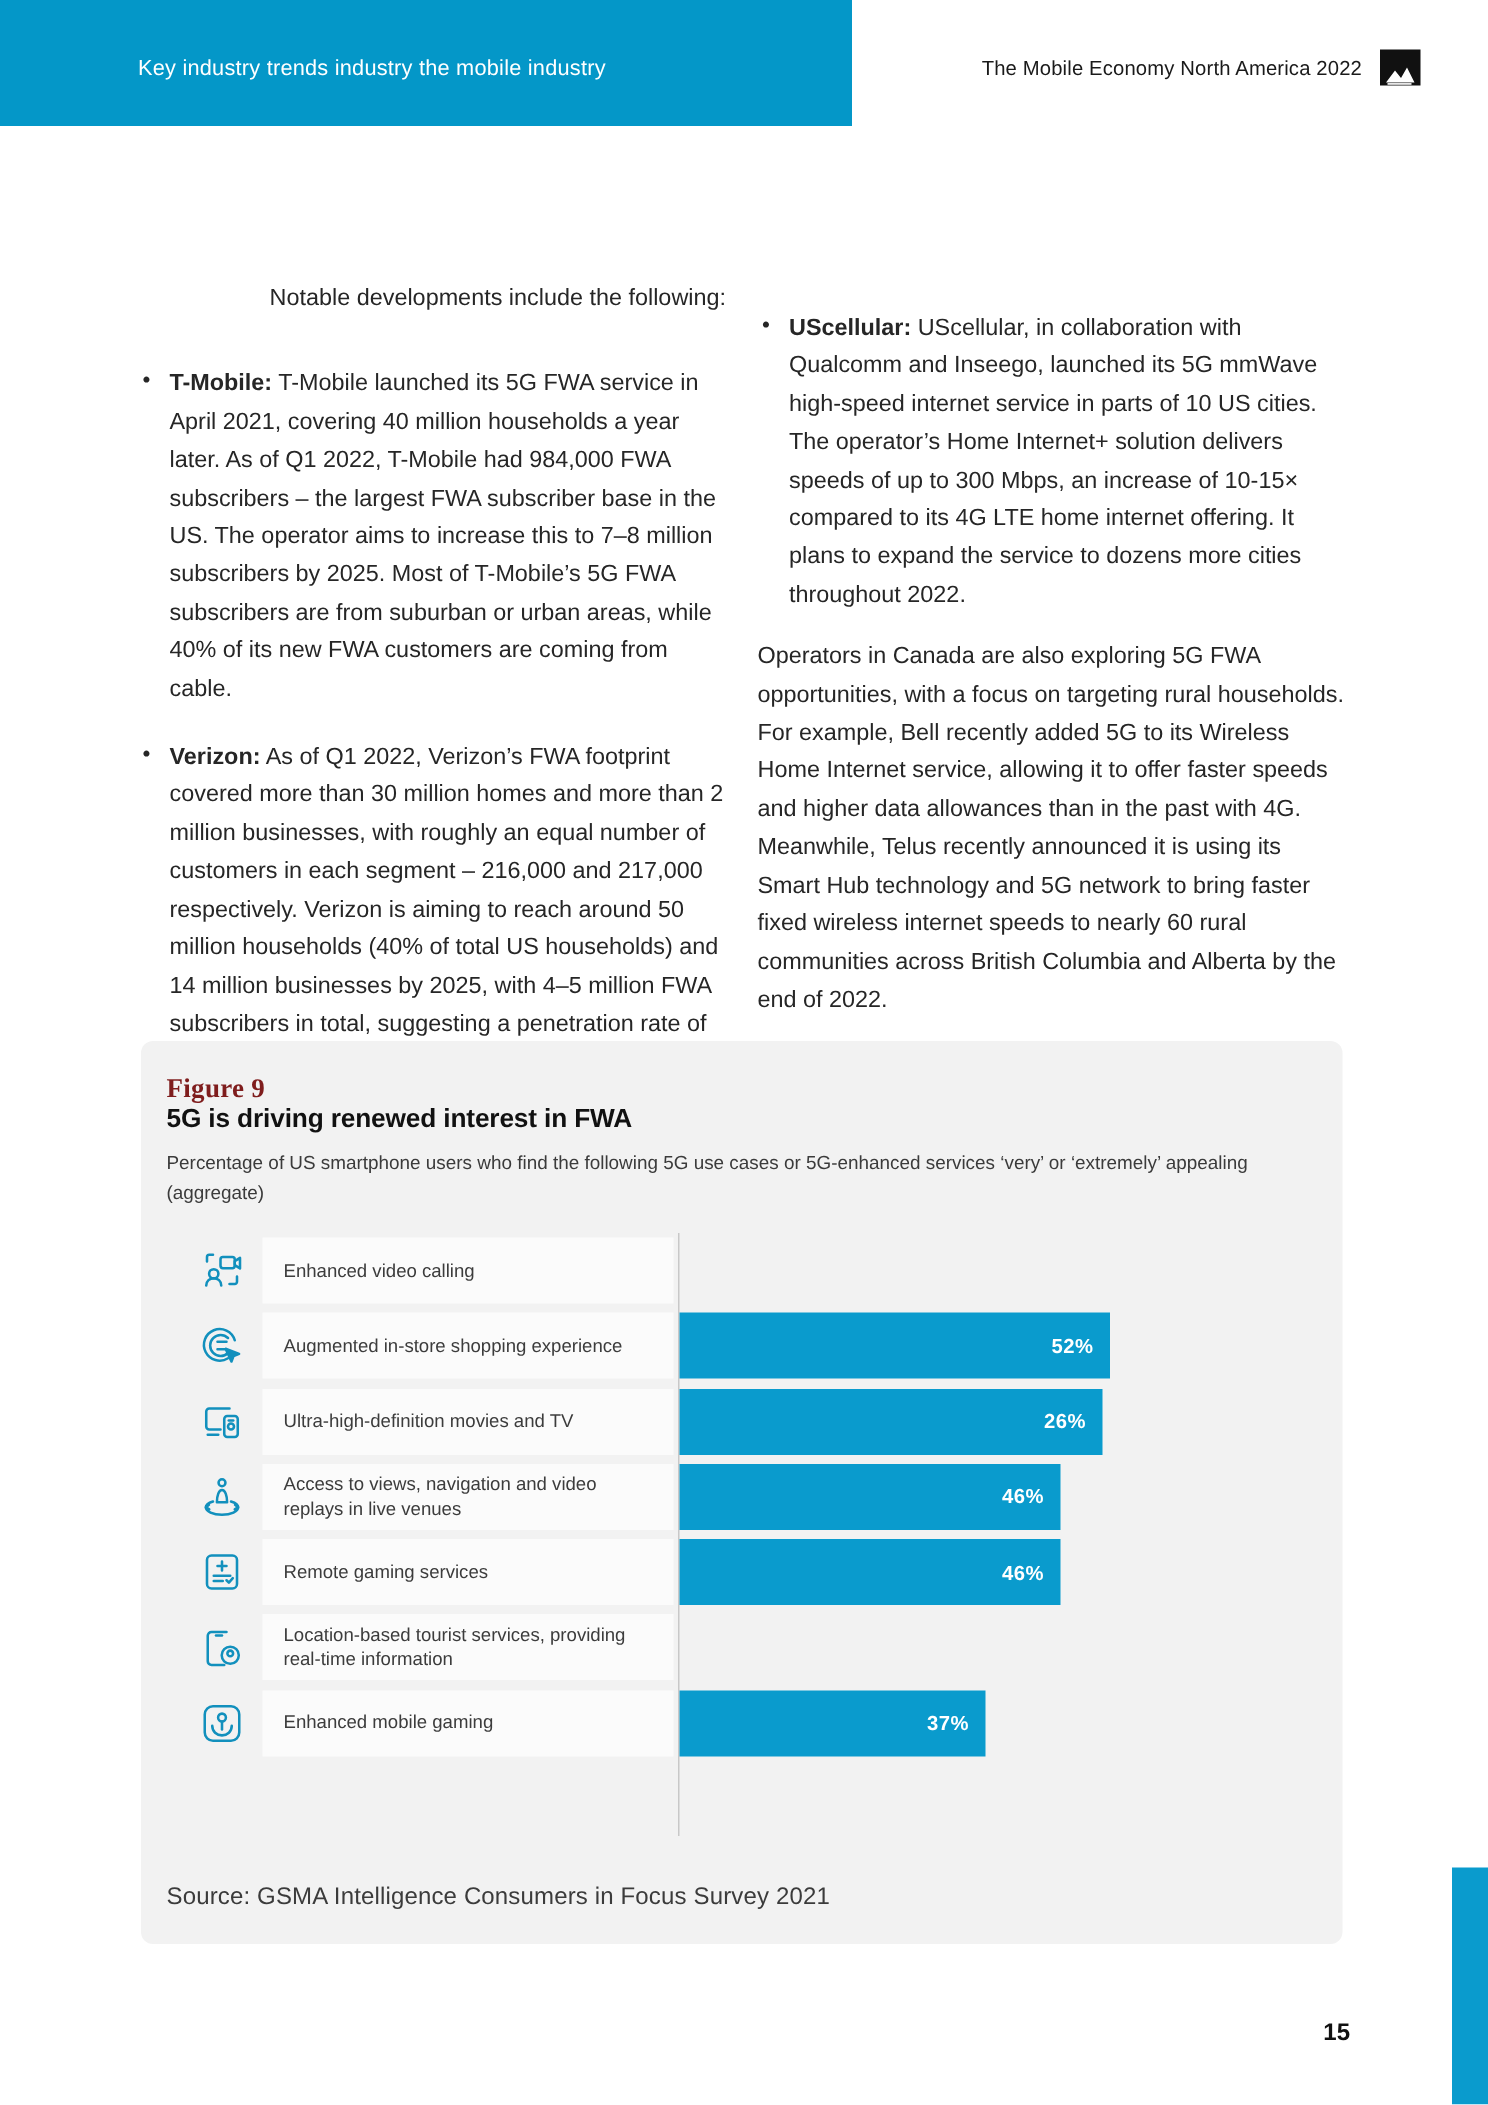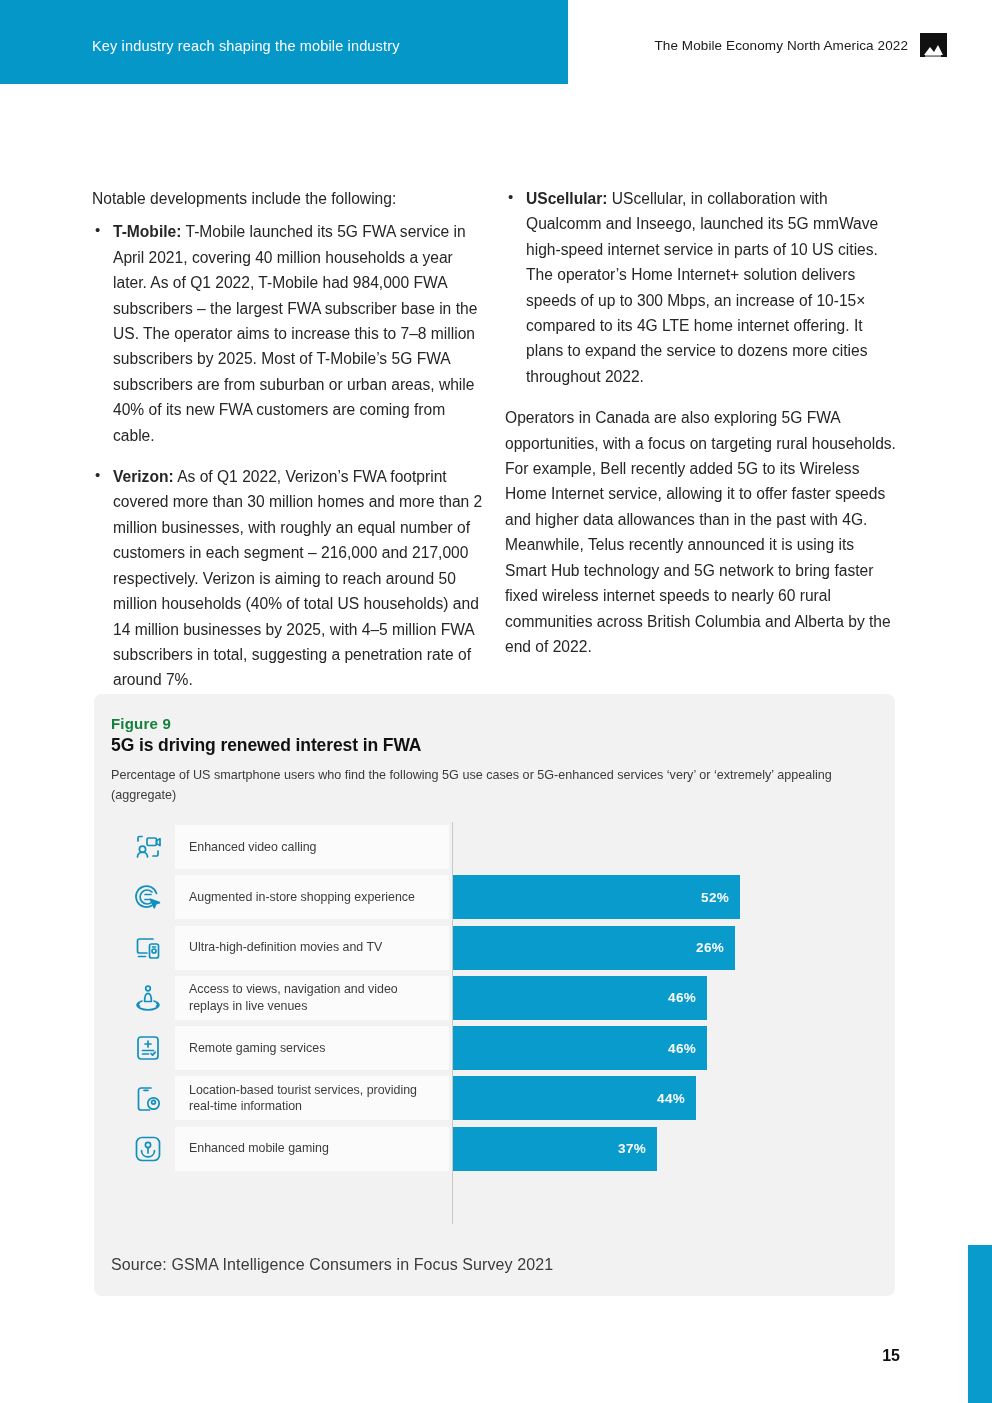--- a/index.html
+++ b/index.html
@@ -31,43 +31,43 @@
     width: 27px; height: 24px; background: #111; 
     display: flex; align-items: flex-end; justify-content: center;
   }
   .header-logo svg { display:block; }
 
   
   .col { position: absolute; font-size: 15.6px; line-height: 1.63; color: #262626; }
   .col-left  { left: 92px;  top: 186px; width: 392px; }
   .col-right { left: 505px; top: 186px; width: 392px; }
 
-  .lead { margin-bottom: 8px; }
+  .lead { margin-bottom: 32px; text-align: right; }
 
   ul.bullets { list-style: none; }
   ul.bullets li {
-    position: relative; padding-left: 21px; margin-bottom: 16px;
+    position: relative; padding-left: 21px; margin-bottom: 16px; margin-top: 20px;
   }
   ul.bullets li::before {
     content: "•"; position: absolute; left: 3px; top: -1px;
     font-size: 15px; color: #262626;
   }
   .b-term { font-weight: bold; }
 
   .para { margin-bottom: 28px; }
 
   
   .figure {
     position: absolute; left: 94px; top: 694px;
     width: 801px; height: 602px;
     background: #f2f2f2; border-radius: 8px;
   }
   .fig-label {
     position: absolute; left: 17px; top: 21px;
-    font-size: 15px; font-weight: bold; color: #15803d; letter-spacing: .2px;
+    font-size: 18px; font-weight: bold; color: #7f1d1d; letter-spacing: .2px; font-family: Liberation Serif, serif;
   }
   .fig-title {
     position: absolute; left: 17px; top: 41px;
     font-size: 17.5px; font-weight: bold; color: #111; letter-spacing: -.1px;
   }
   .fig-sub {
     position: absolute; left: 17px; top: 72px; width: 770px;
     font-size: 12.6px; line-height: 1.55; color: #3b3b3b;
   }
 
@@ -124,21 +124,21 @@
     position: absolute; right: 0; top: 1245px;
     width: 24px; height: 158px; background: #0a9bcd;
   }
 </style>
 </head>
 <body>
 
 <div class="page">
 
   <div class="header-bar"></div>
-  <div class="header-bar-text">Key industry reach shaping the mobile industry</div>
+  <div class="header-bar-text">Key industry trends industry the mobile industry</div>
   <div class="header-right">The Mobile Economy North America 2022</div>
   <div class="header-logo">
     <svg width="21" height="14" viewBox="0 0 21 14" aria-hidden="true">
       <path d="M1 12 L7 4 L11 9 L15 2 L20 12 Z" fill="#ffffff"></path>
       <rect x="2" y="12.4" width="16" height="1.1" fill="#ffffff"></rect>
     </svg>
   </div>
 
   <div class="col col-left">
     <p class="lead">Notable developments include the following:</p>
@@ -257,25 +257,20 @@
       <div class="row">
         <div class="row-icon">
           <svg width="32" height="32" viewBox="0 0 32 32" fill="none" stroke="#1290bd" stroke-width="1.7">
             <path d="M19 5 H9 a2.5 2.5 0 0 0-2.5 2.5 v17 A2.5 2.5 0 0 0 9 27 h8.5" stroke-linecap="round"></path>
             <path d="M12 7.3 h4" stroke-linecap="round"></path>
             <circle cx="21.5" cy="20.5" r="5.7"></circle>
             <circle cx="21.5" cy="19.3" r="1.9"></circle>
           </svg>
         </div>
         <div class="row-label">Location-based tourist services, providing real-time information</div>
-        <div class="bar-wrap">
-          <div class="bar" style="width:243px">
-            <span class="bar-val">44%</span>
-          </div>
-        </div>
       </div>
 
       <div class="row">
         <div class="row-icon">
           <svg width="32" height="32" viewBox="0 0 32 32" fill="none" stroke="#1290bd" stroke-width="1.7">
             <rect x="4.5" y="4.5" width="23" height="23" rx="5.5"></rect>
             <circle cx="16" cy="12" r="2.6"></circle>
             <path d="M16 14.6 v5.4" stroke-linecap="round"></path>
             <path d="M9.5 17.5 c0 3.9 2.9 6.4 6.5 6.4 s6.5-2.5 6.5-6.4" stroke-linecap="round"></path>
           </svg>

